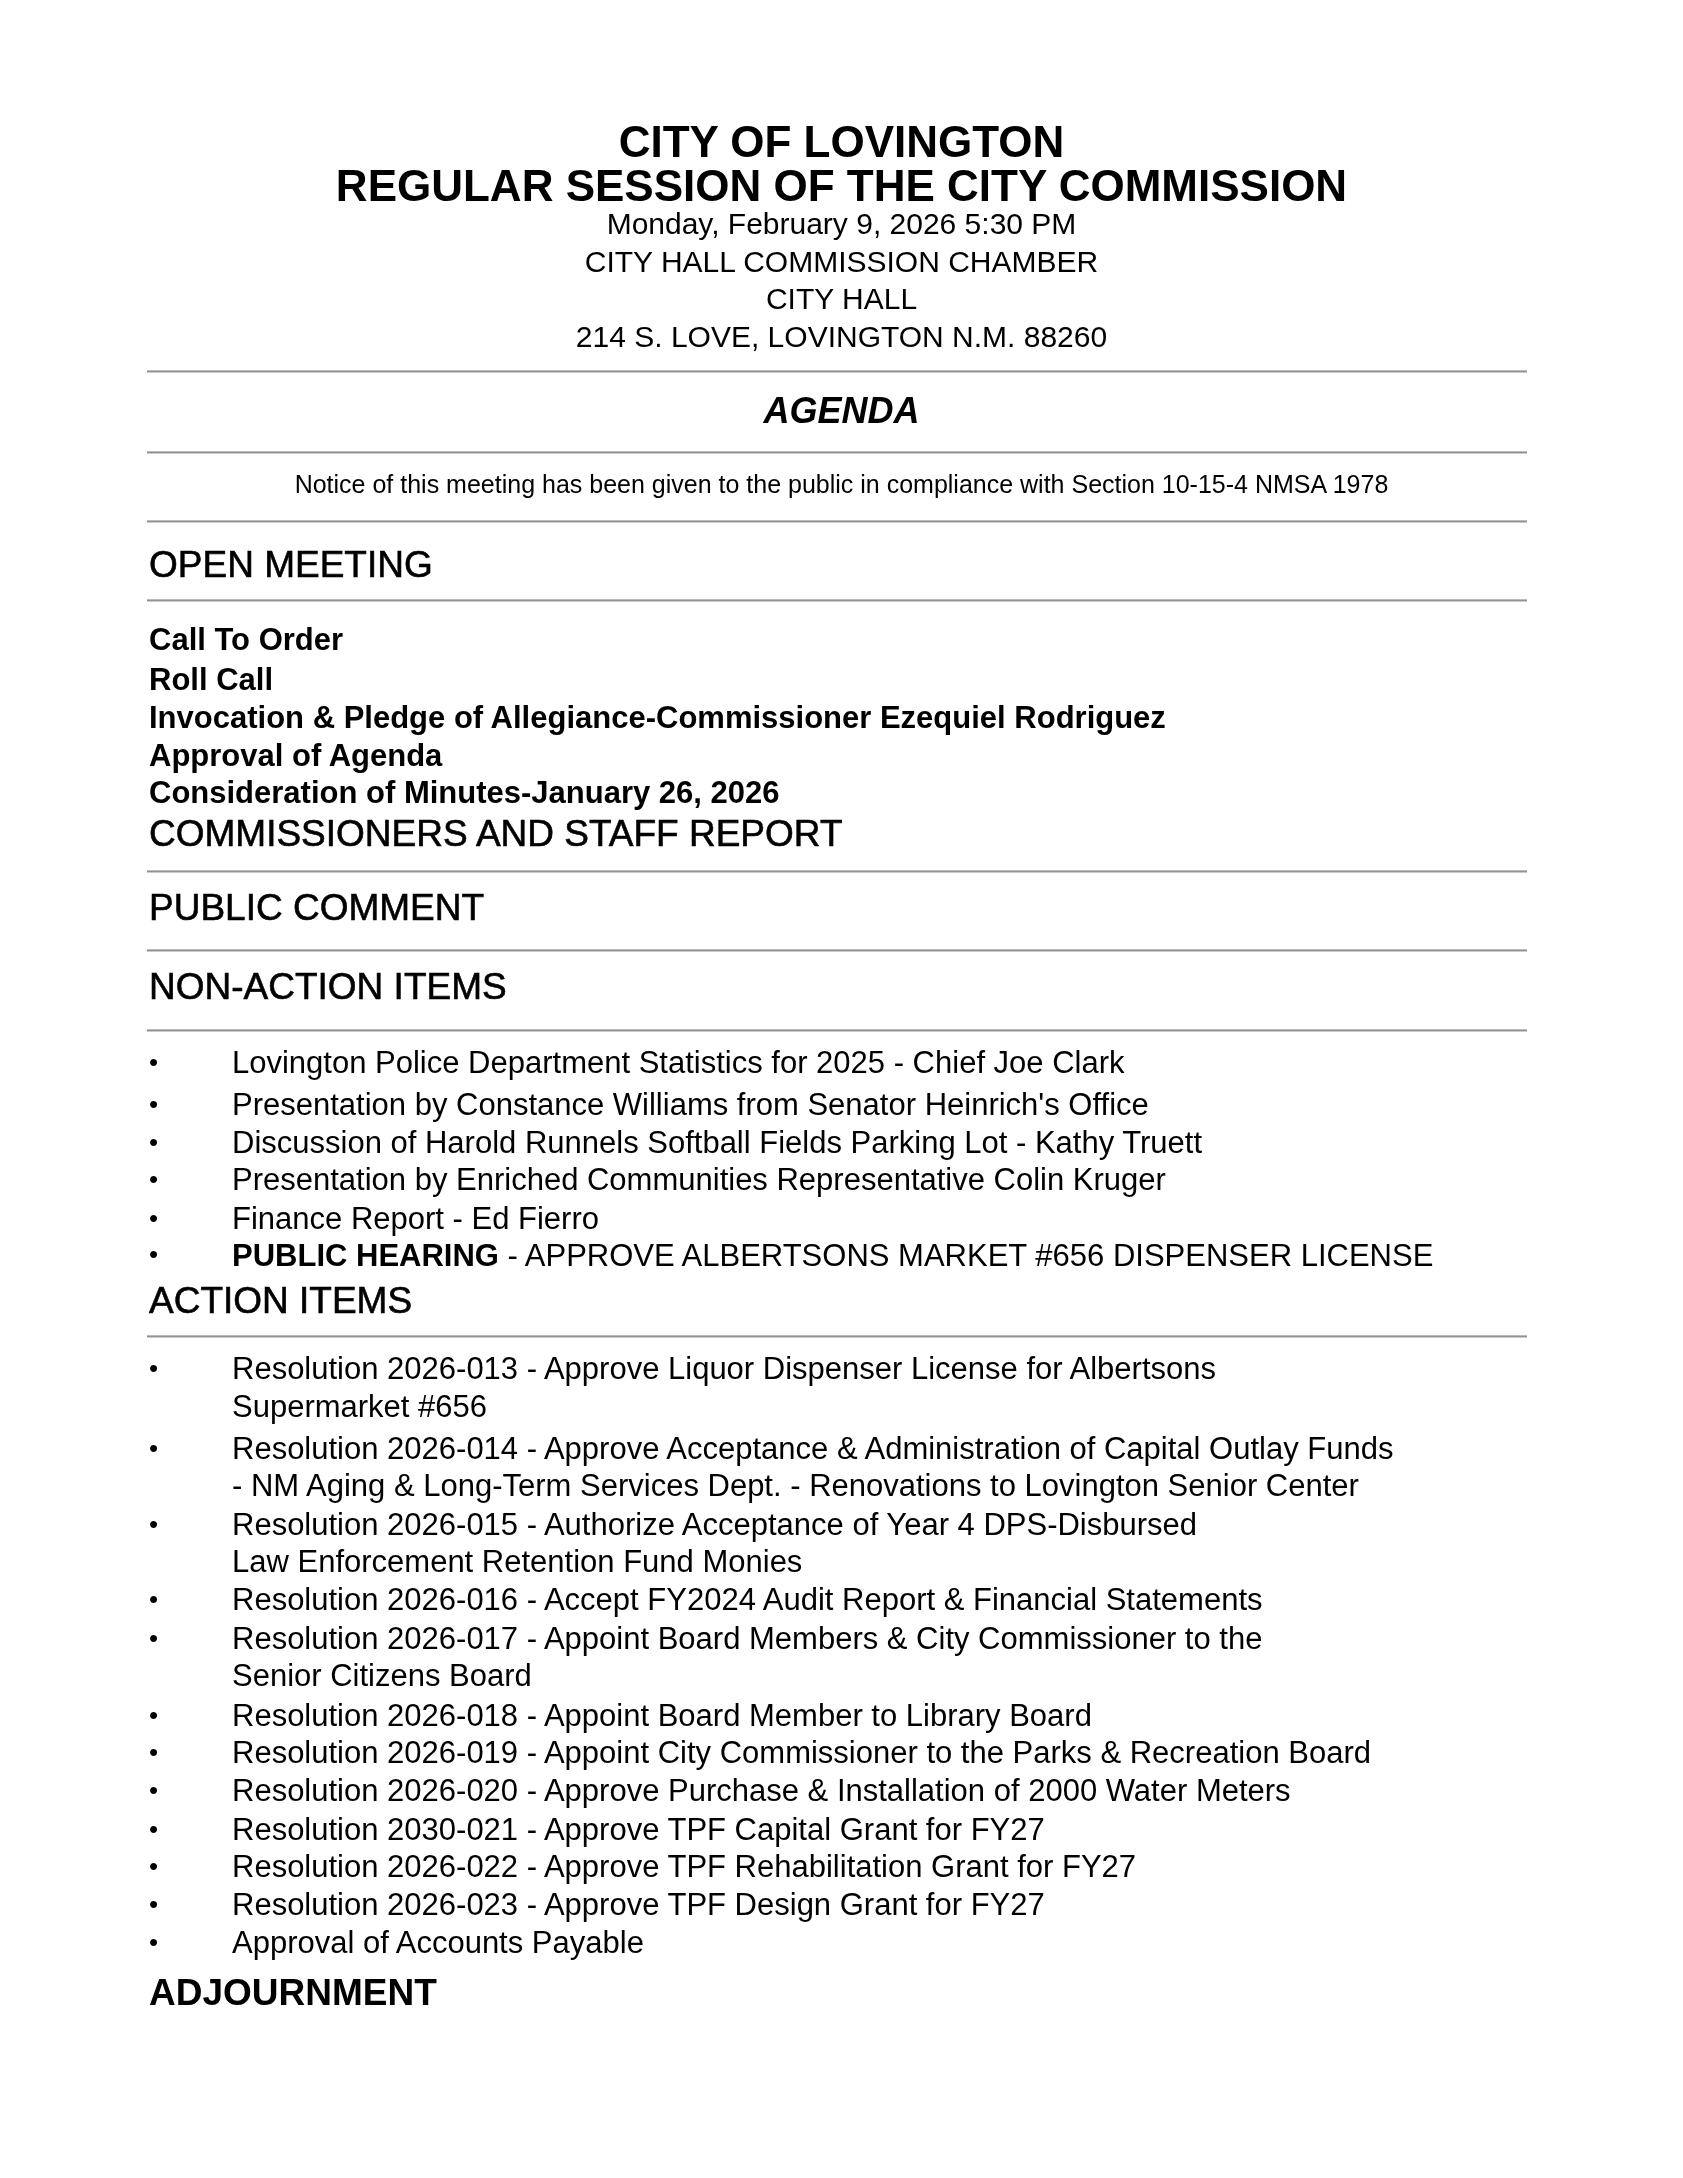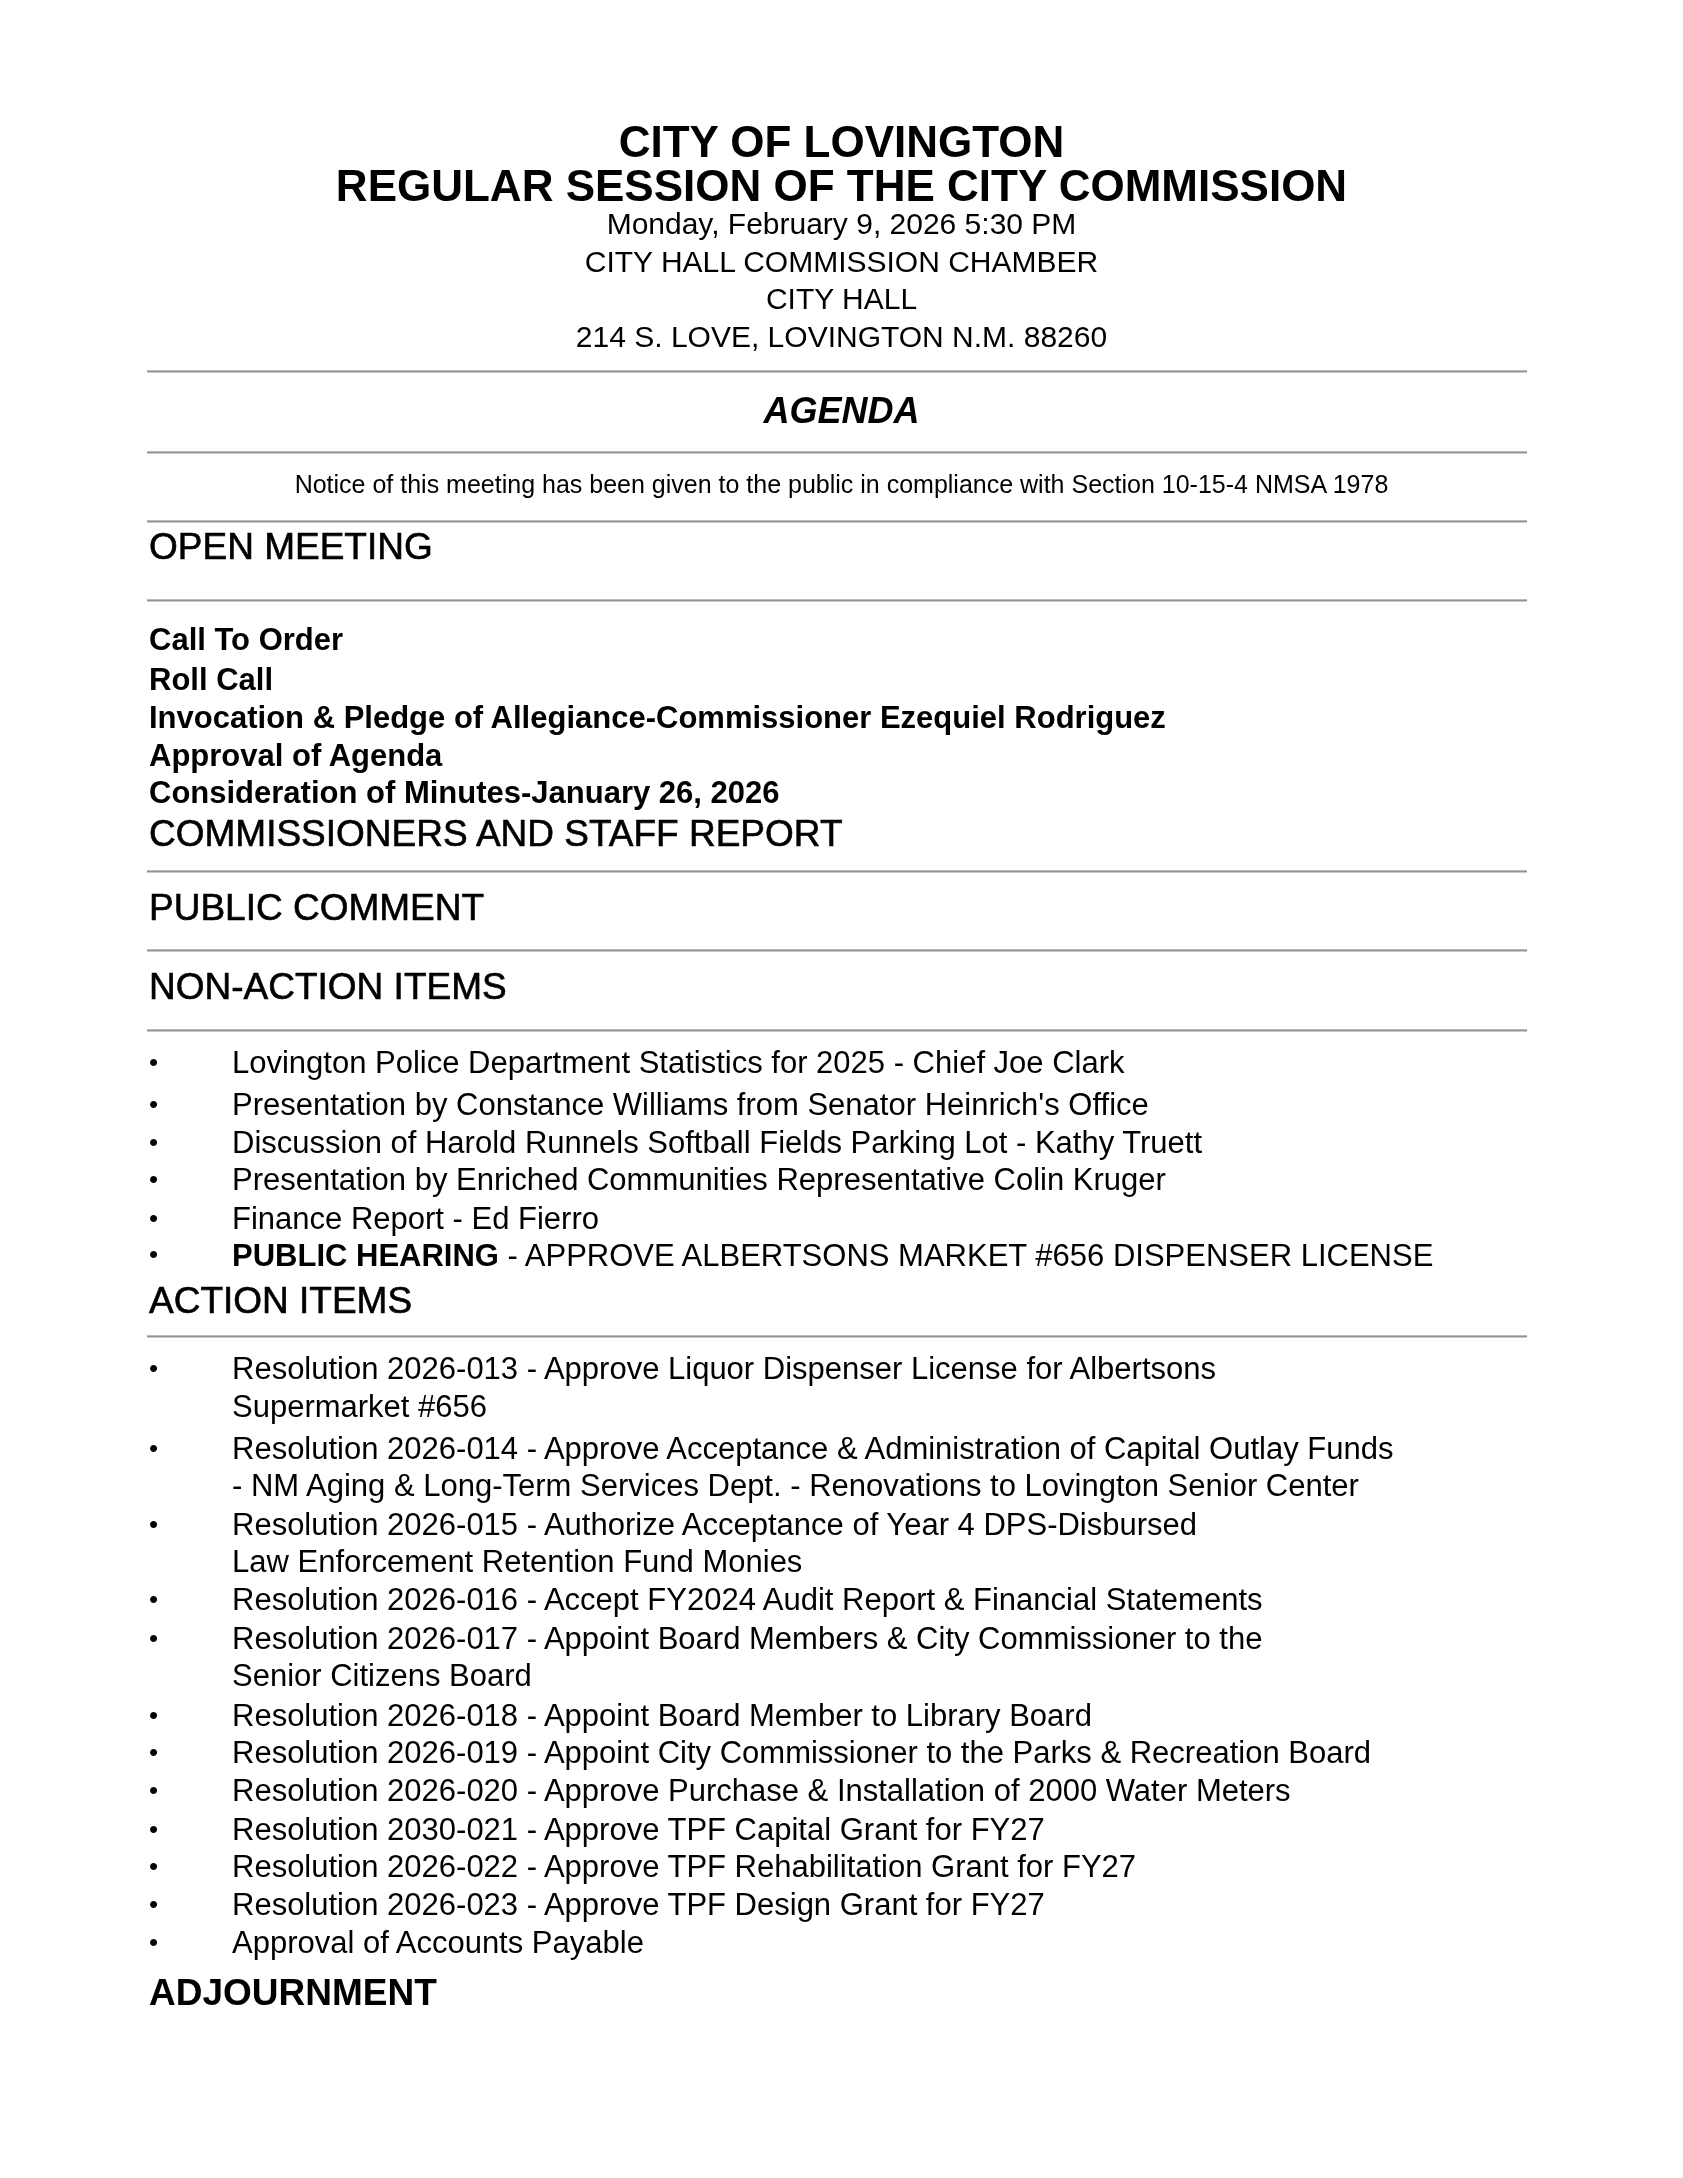--- a/index.html
+++ b/index.html
@@ -29,21 +29,21 @@
 <div class="ln center sub" style="top:247px">CITY HALL COMMISSION CHAMBER</div>
 <div class="ln center sub" style="top:284px">CITY HALL</div>
 <div class="ln center sub" style="top:322px">214 S. LOVE, LOVINGTON N.M. 88260</div>
 
 <div class="rule" style="top:370px"></div>
 <div class="ln center agenda" style="top:393px">AGENDA</div>
 <div class="rule" style="top:451px"></div>
 <div class="ln center notice" style="top:472px">Notice of this meeting has been given to the public in compliance with Section 10-15-4 NMSA 1978</div>
 <div class="rule" style="top:520px"></div>
 
-<div class="ln sect" style="top:528px">OPEN MEETING</div>
+<div class="ln sect" style="top:546px">OPEN MEETING</div>
 <div class="rule" style="top:599px"></div>
 
 <div class="ln boldline" style="top:624px">Call To Order</div>
 <div class="ln boldline" style="top:664px">Roll Call</div>
 <div class="ln boldline" style="top:702px">Invocation &amp; Pledge of Allegiance-Commissioner Ezequiel Rodriguez</div>
 <div class="ln boldline" style="top:740px">Approval of Agenda</div>
 <div class="ln boldline" style="top:777px">Consideration of Minutes-January 26, 2026</div>
 
 <div class="ln sect" style="top:815px">COMMISSIONERS AND STAFF REPORT</div>
 <div class="rule" style="top:870px"></div>

